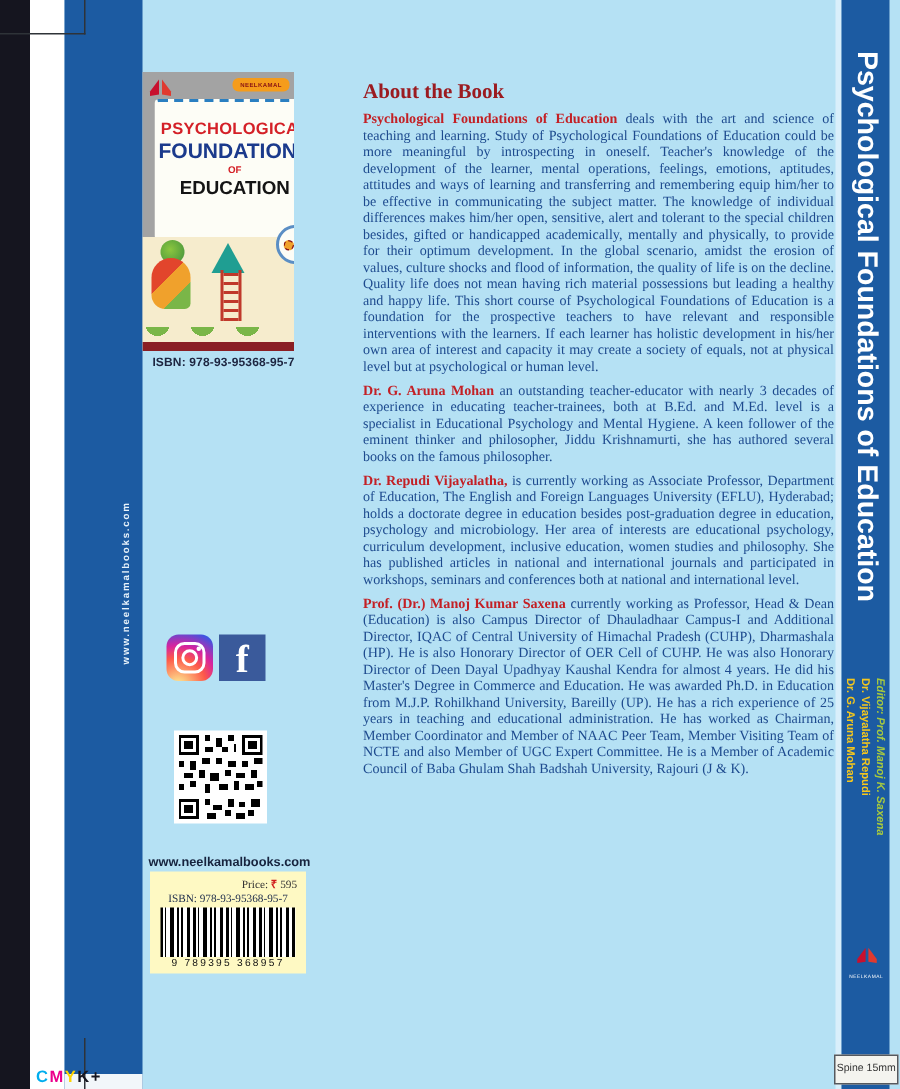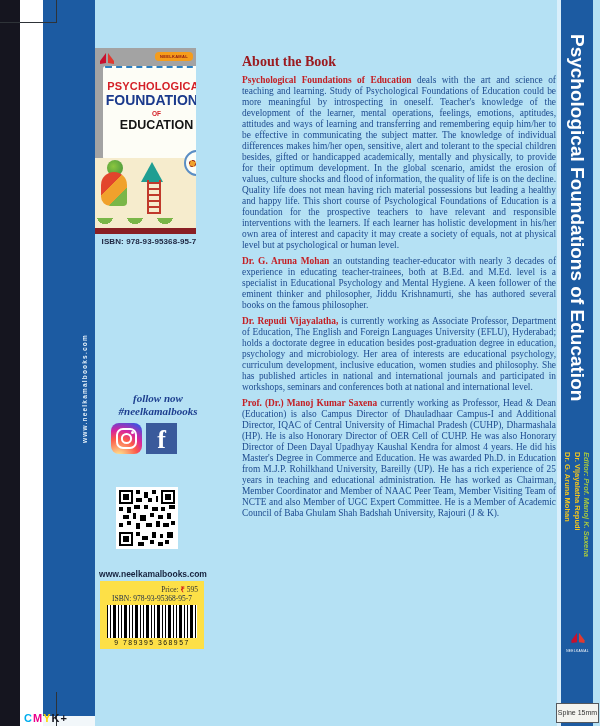--- a/index.html
+++ b/index.html
@@ -76,21 +76,21 @@
       background:radial-gradient(circle at 25% 110%,#fdf497 0%,#fd5949 45%,#d6249f 65%,#285aeb 95%);}
   .ig svg{position:absolute;left:0;top:0;}
   .fb{position:absolute;left:35px;top:0;width:31px;height:31px;background:#3a5a9b;
       color:#ffffff;font-family:"Liberation Serif",serif;font-weight:bold;font-size:26px;
       text-align:center;line-height:34px;}
 
   
   .qr{position:absolute;left:116px;top:487px;width:62px;height:62px;background:#ffffff;padding:3px;box-sizing:border-box;}
   .site-bold{position:absolute;left:92px;top:569px;width:122px;text-align:center;
              font-family:"Liberation Sans",sans-serif;font-weight:bold;font-size:8.5px;color:#16233e;}
-  .price-box{position:absolute;left:100px;top:581px;width:104px;height:68px;background:#fde047;}
+  .price-box{position:absolute;left:100px;top:581px;width:104px;height:68px;background:#fef9c3;}
   .price-line{position:absolute;right:6px;top:3px;font-size:7.5px;color:#333;font-family:"Liberation Serif",serif;}
   .price-line .rupee{color:#d01c1c;font-weight:bold;}
   .isbn-line{position:absolute;left:0;top:13px;width:104px;text-align:center;font-size:7.5px;color:#1b2a4a;}
   .bars{position:absolute;left:7px;top:24px;width:90px;height:33px;
         background:repeating-linear-gradient(90deg,#000 0 1.5px,#fff 1.5px 3px,#000 3px 4px,#fff 4px 6.5px,#000 6.5px 9px,#fff 9px 11px);}
   .digits{position:absolute;left:0;top:58px;width:104px;text-align:center;
           font-family:"Liberation Sans",sans-serif;font-size:6.8px;color:#111;letter-spacing:1.5px;}
 
   
   .main-text{position:absolute;left:242px;top:54px;width:314px;}
@@ -155,24 +155,20 @@
       <div class="art-gear1"></div>
       <div class="art-gear2"></div>
       <div class="art-wave"></div>
 
     </div>
     <div class="cover-strip"></div>
   </div>
 
   <div class="isbn-caption">ISBN: 978-93-95368-95-7</div>
 
-  <div class="follow">
-    <div>follow now</div>
-    <div>#neelkamalbooks</div>
-  </div>
   <div class="social">
     <div class="ig">
       <svg width="31" height="31" viewBox="0 0 31 31">
         <rect x="6" y="6" width="19" height="19" rx="6" fill="none" stroke="#fff" stroke-width="2"></rect>
         <circle cx="15.5" cy="15.5" r="4.6" fill="none" stroke="#fff" stroke-width="2"></circle>
         <circle cx="21.5" cy="9.5" r="1.5" fill="#fff"></circle>
       </svg>
     </div>
     <div class="fb">f</div>
   </div>

